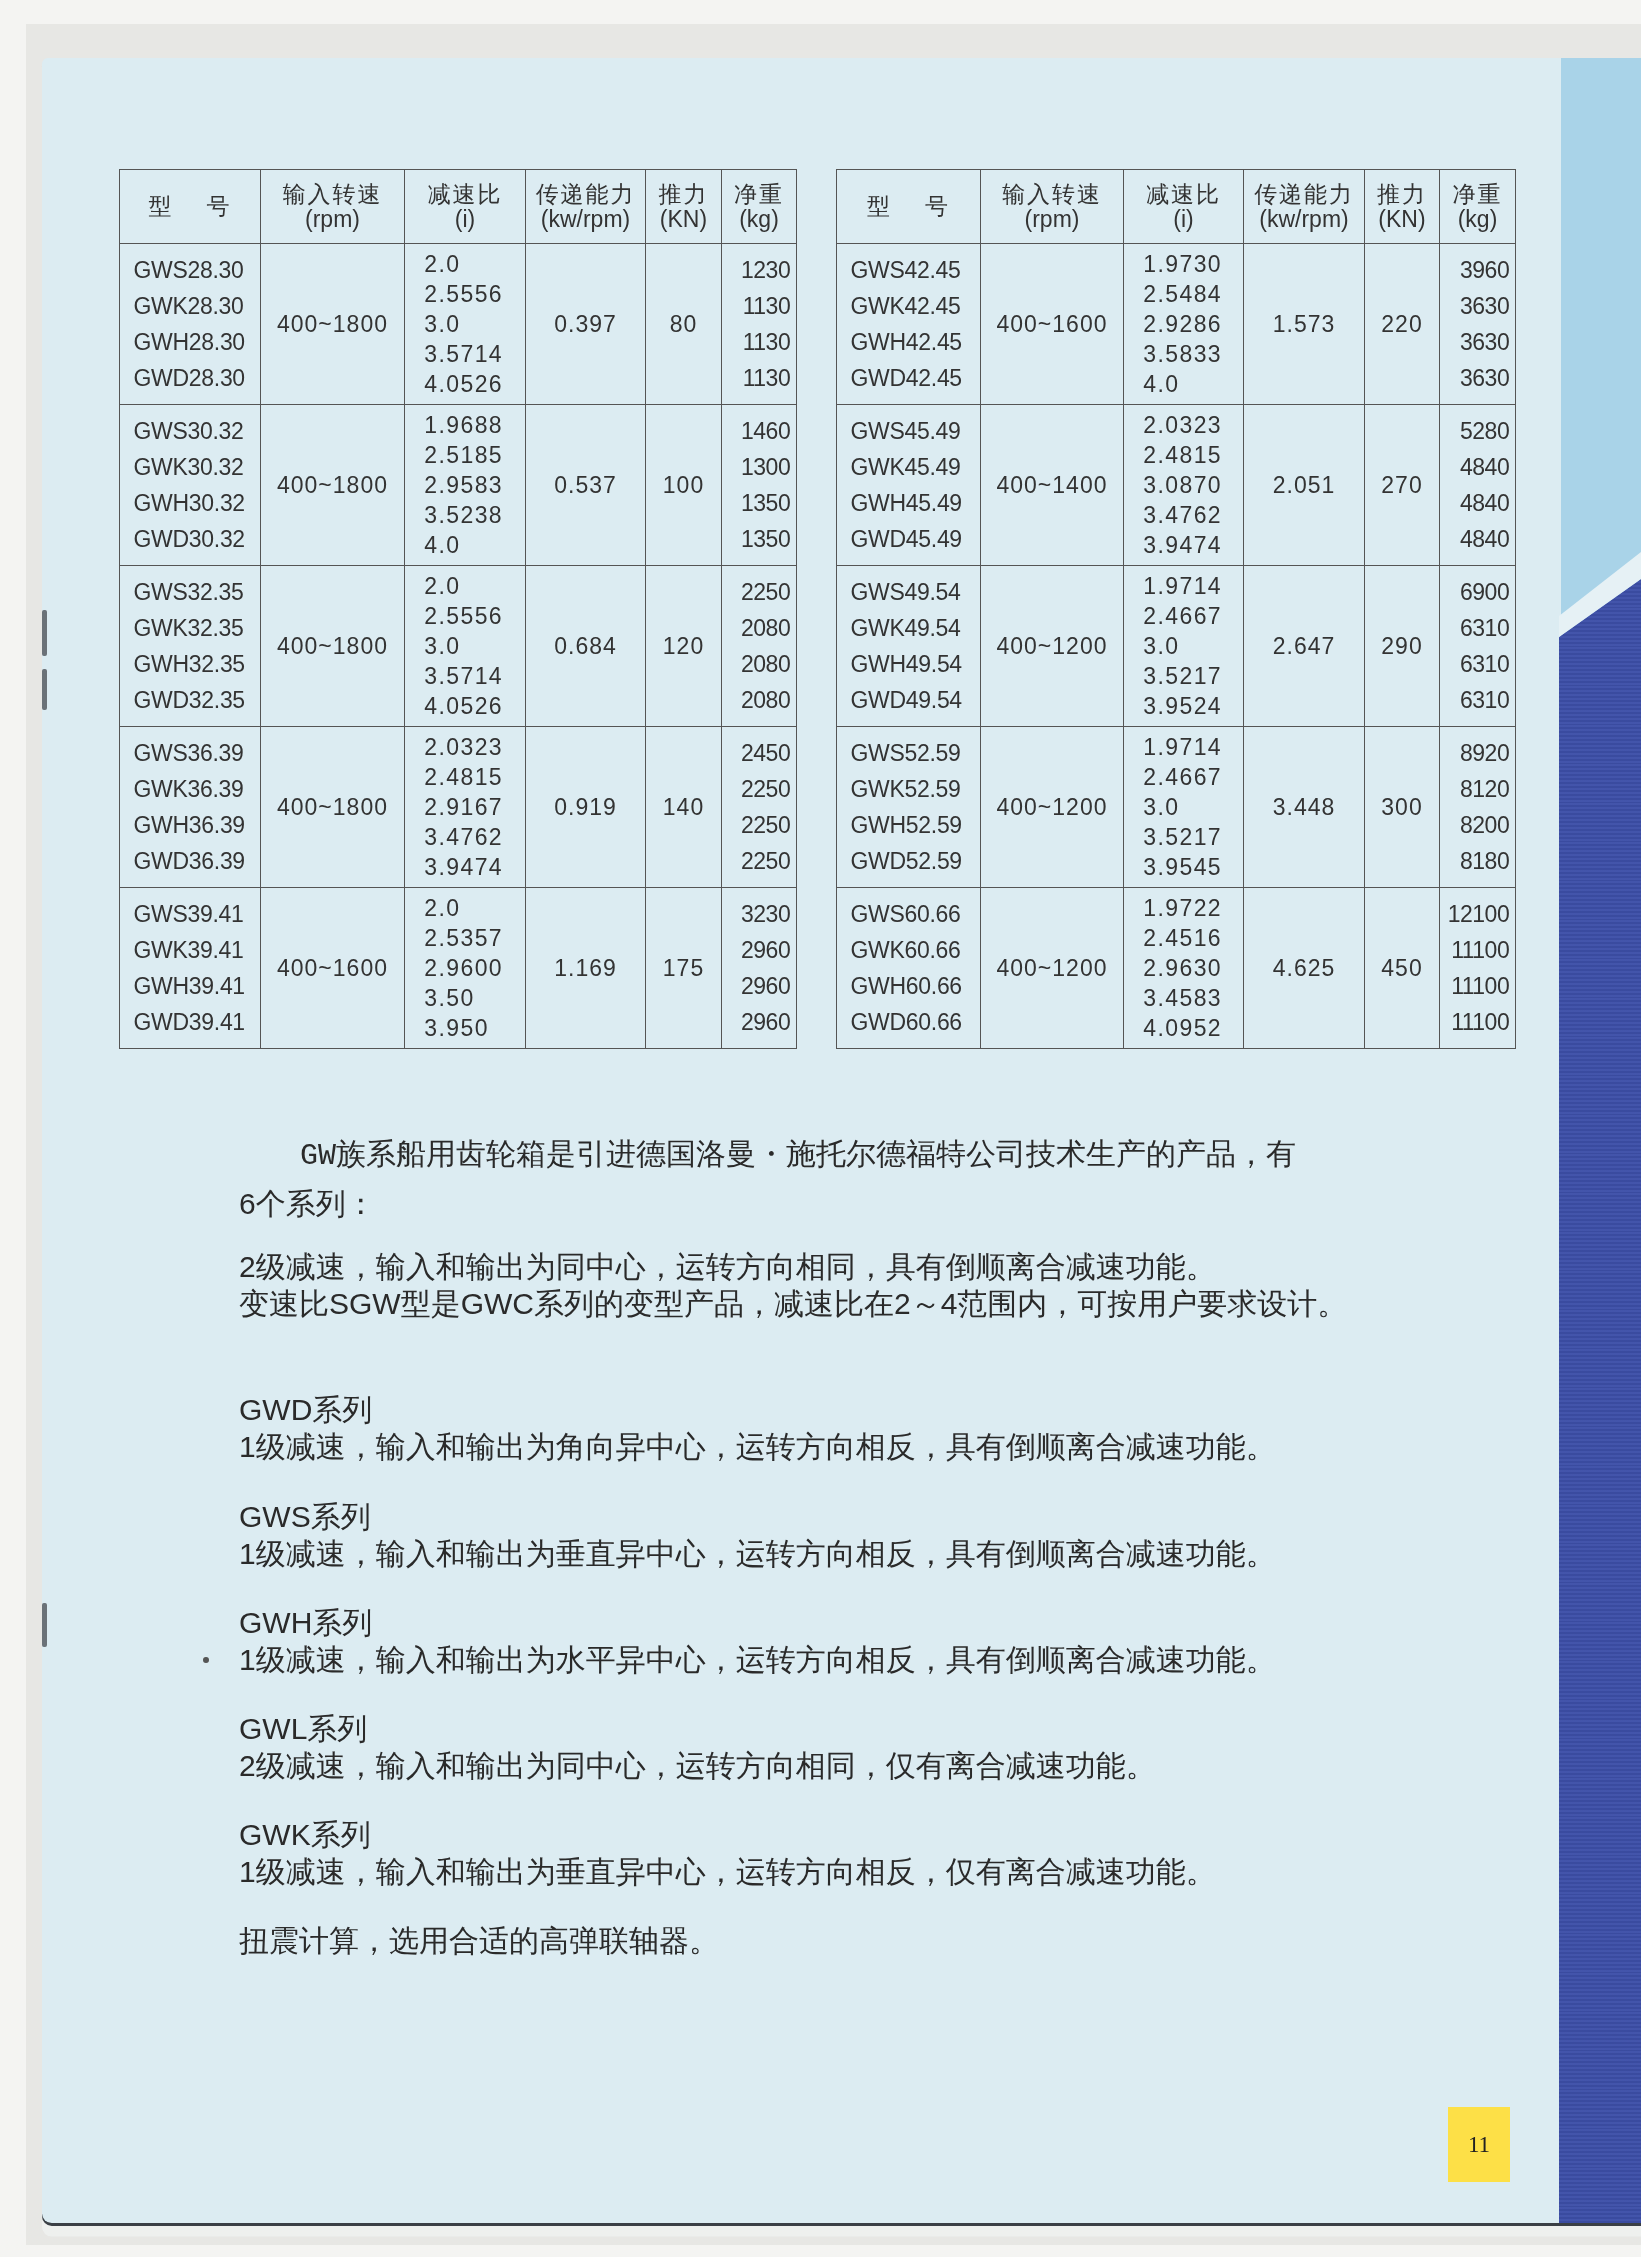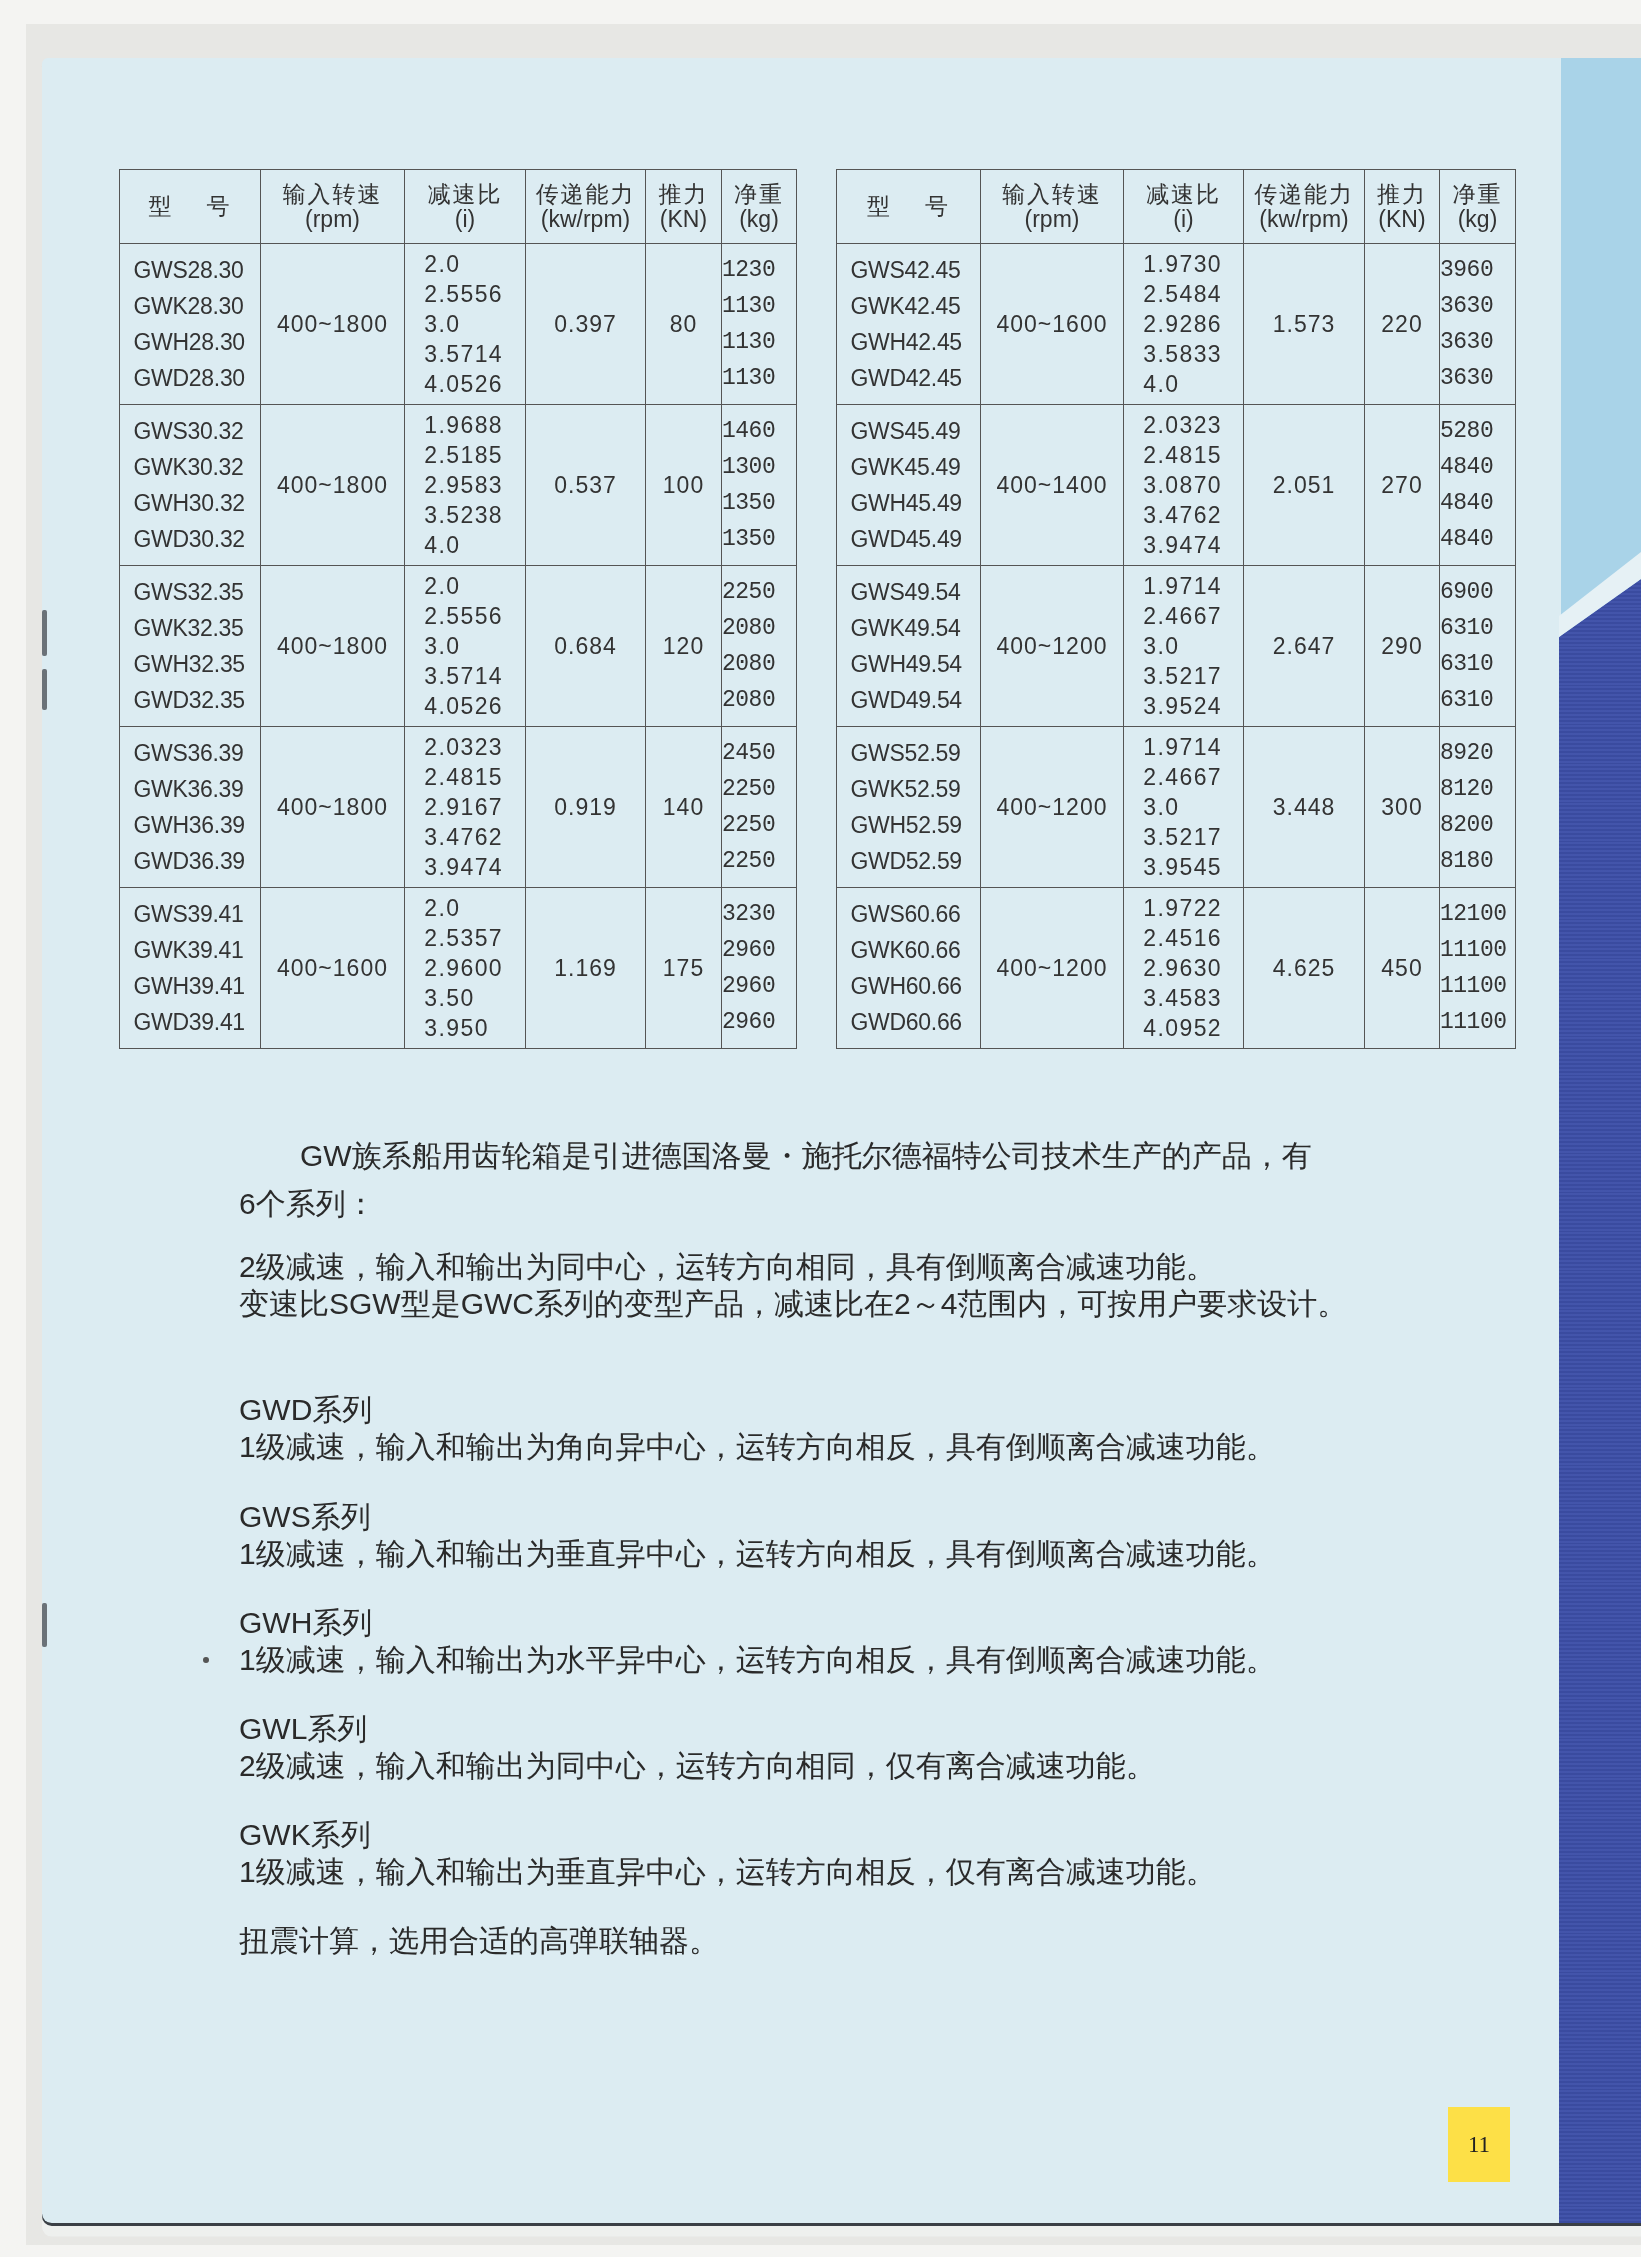--- a/index.html
+++ b/index.html
@@ -54,31 +54,31 @@
     line-height: 25px; font-size: 23px;
   }
   table.spec th .cn { letter-spacing: 1.9px; display: block; }
   table.spec th .unit { display: block; }
   table.spec td { height: 160px; vertical-align: middle; }
   .models { padding-left: 13.5px !important; line-height: 36px; letter-spacing: -0.3px; }
   .models div { height: 36px; }
   .center { text-align: center; letter-spacing: 1px; }
   .ratios { padding-left: 19.3px !important; line-height: 30px; letter-spacing: 1.4px; margin-left: 8px; }
   .ratios div { height: 30px; }
-  .weights { padding-right: 5.8px !important; line-height: 36px; letter-spacing: -0.5px; font-family: Liberation Mono, monospace; }
+  .weights { text-align: right; padding-right: 5.8px !important; line-height: 36px; letter-spacing: -0.5px; }
   .weights div { height: 36px; }
   #table-left { left: 119px; }
   #table-right { left: 836px; }
   .text {
     position: absolute; left: 239px; width: 1274px;
     font-size: 30px; line-height: 37px; color: #2a2a2a;
     white-space: nowrap;
   }
   .intro p, .outro p { margin: 0; }
-  .intro .l1, .outro .l1 { text-indent: 61px; }
+  .intro .l1, .outro .l1 { text-indent: 61px; font-family: Liberation Mono, monospace; }
   .series { position: absolute; left: 239px; font-size: 30px; line-height: 37px; color: #2a2a2a; white-space: nowrap; }
   .series div { height: 37px; }
   .page-number {
     position: absolute; left: 1448px; top: 2107px; width: 62px; height: 75px;
     background: #fde047; display: flex; align-items: center; justify-content: center;
     font-family: "Liberation Serif", "DejaVu Serif", serif; font-size: 23px; color: #222;
   }
   .dot { position: absolute; left: 203px; top: 1657px; width: 5.8px; height: 5.8px; border-radius: 2.9px; background: #555; }
 </style>
 </head>

